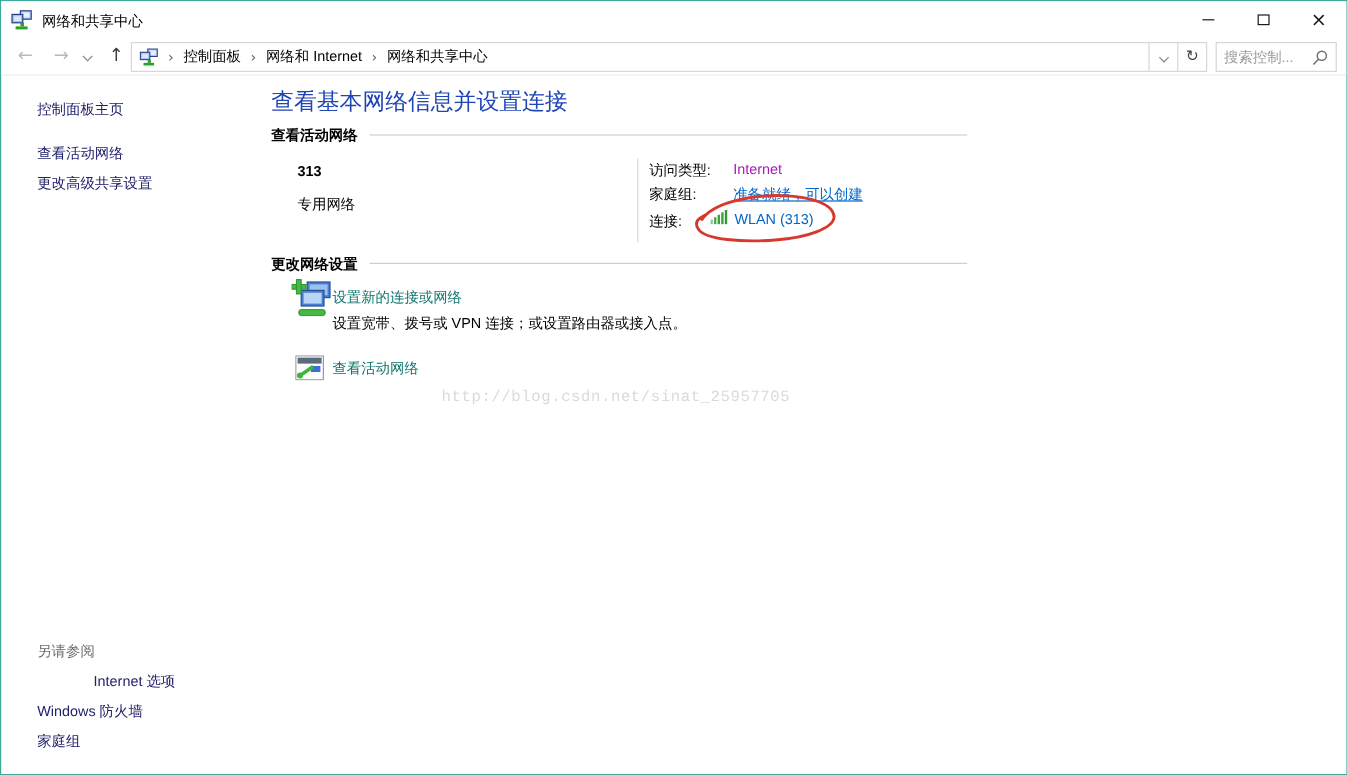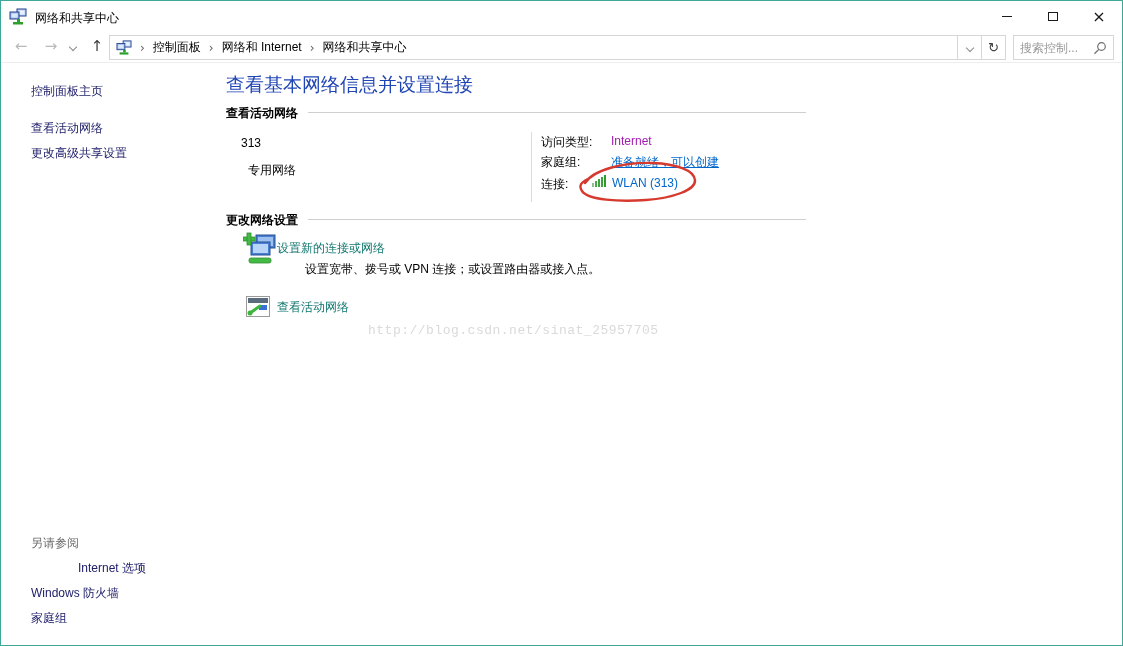--- a/index.html
+++ b/index.html
@@ -36,30 +36,30 @@
   .search-icon { position:absolute; right:6px; top:5px; }
 
   
   .side-item { position:absolute; left:30px; color:#21216b; cursor:pointer; white-space:nowrap; }
   .side-header { position:absolute; left:30px; color:#6d6d6d; white-space:nowrap; }
 
   
   .page-title { position:absolute; left:225px; top:71px; font-size:19px; color:#2045b5; font-weight:400; white-space:nowrap; }
   .sec-header { position:absolute; left:225px; font-weight:bold; color:#000; white-space:nowrap; }
   .sec-line { position:absolute; height:1px; background:#cfcfcf; }
-  .net-name { position:absolute; left:240px; top:135px; font-weight:normal; }
+  .net-name { position:absolute; left:247px; top:135px; font-weight:bold; }
   .net-type { position:absolute; left:247px; top:161px; }
   .v-divider { position:absolute; left:530px; top:131px; width:1px; height:70px; background:#dcdcdc; }
   .d-label { position:absolute; left:540px; color:#000; white-space:nowrap; }
   .d-value { position:absolute; left:610px; color:#a21caf; white-space:nowrap; }
   .link { color:#0066cc; cursor:pointer; text-decoration:none; }
   .underlined { text-decoration:underline; }
   .wlan-row { position:absolute; left:591px; top:174px; display:flex; align-items:center; gap:4px; cursor:pointer; }
   .task-title { position:absolute; left:276px; color:#0f766e; cursor:pointer; white-space:nowrap; }
-  .task-desc { position:absolute; left:276px; color:#000; white-space:nowrap; z-index:2;margin-left:28px; }
+  .task-desc { position:absolute; left:276px; color:#000; white-space:nowrap; z-index:2; }
   .task-icon { position:absolute; cursor:pointer; }
   .watermark { position:absolute; left:367px; top:322px; font-family:"Liberation Mono","DejaVu Sans Mono",monospace; font-size:13px; color:#dadada; white-space:nowrap; z-index:1; letter-spacing:0.5px; }
   .annotation { position:absolute; left:572px; top:158px; z-index:3; pointer-events:none; }
 </style>
 </head>
 <body>
 
 <div class="window">
 
   <div class="titlebar">

